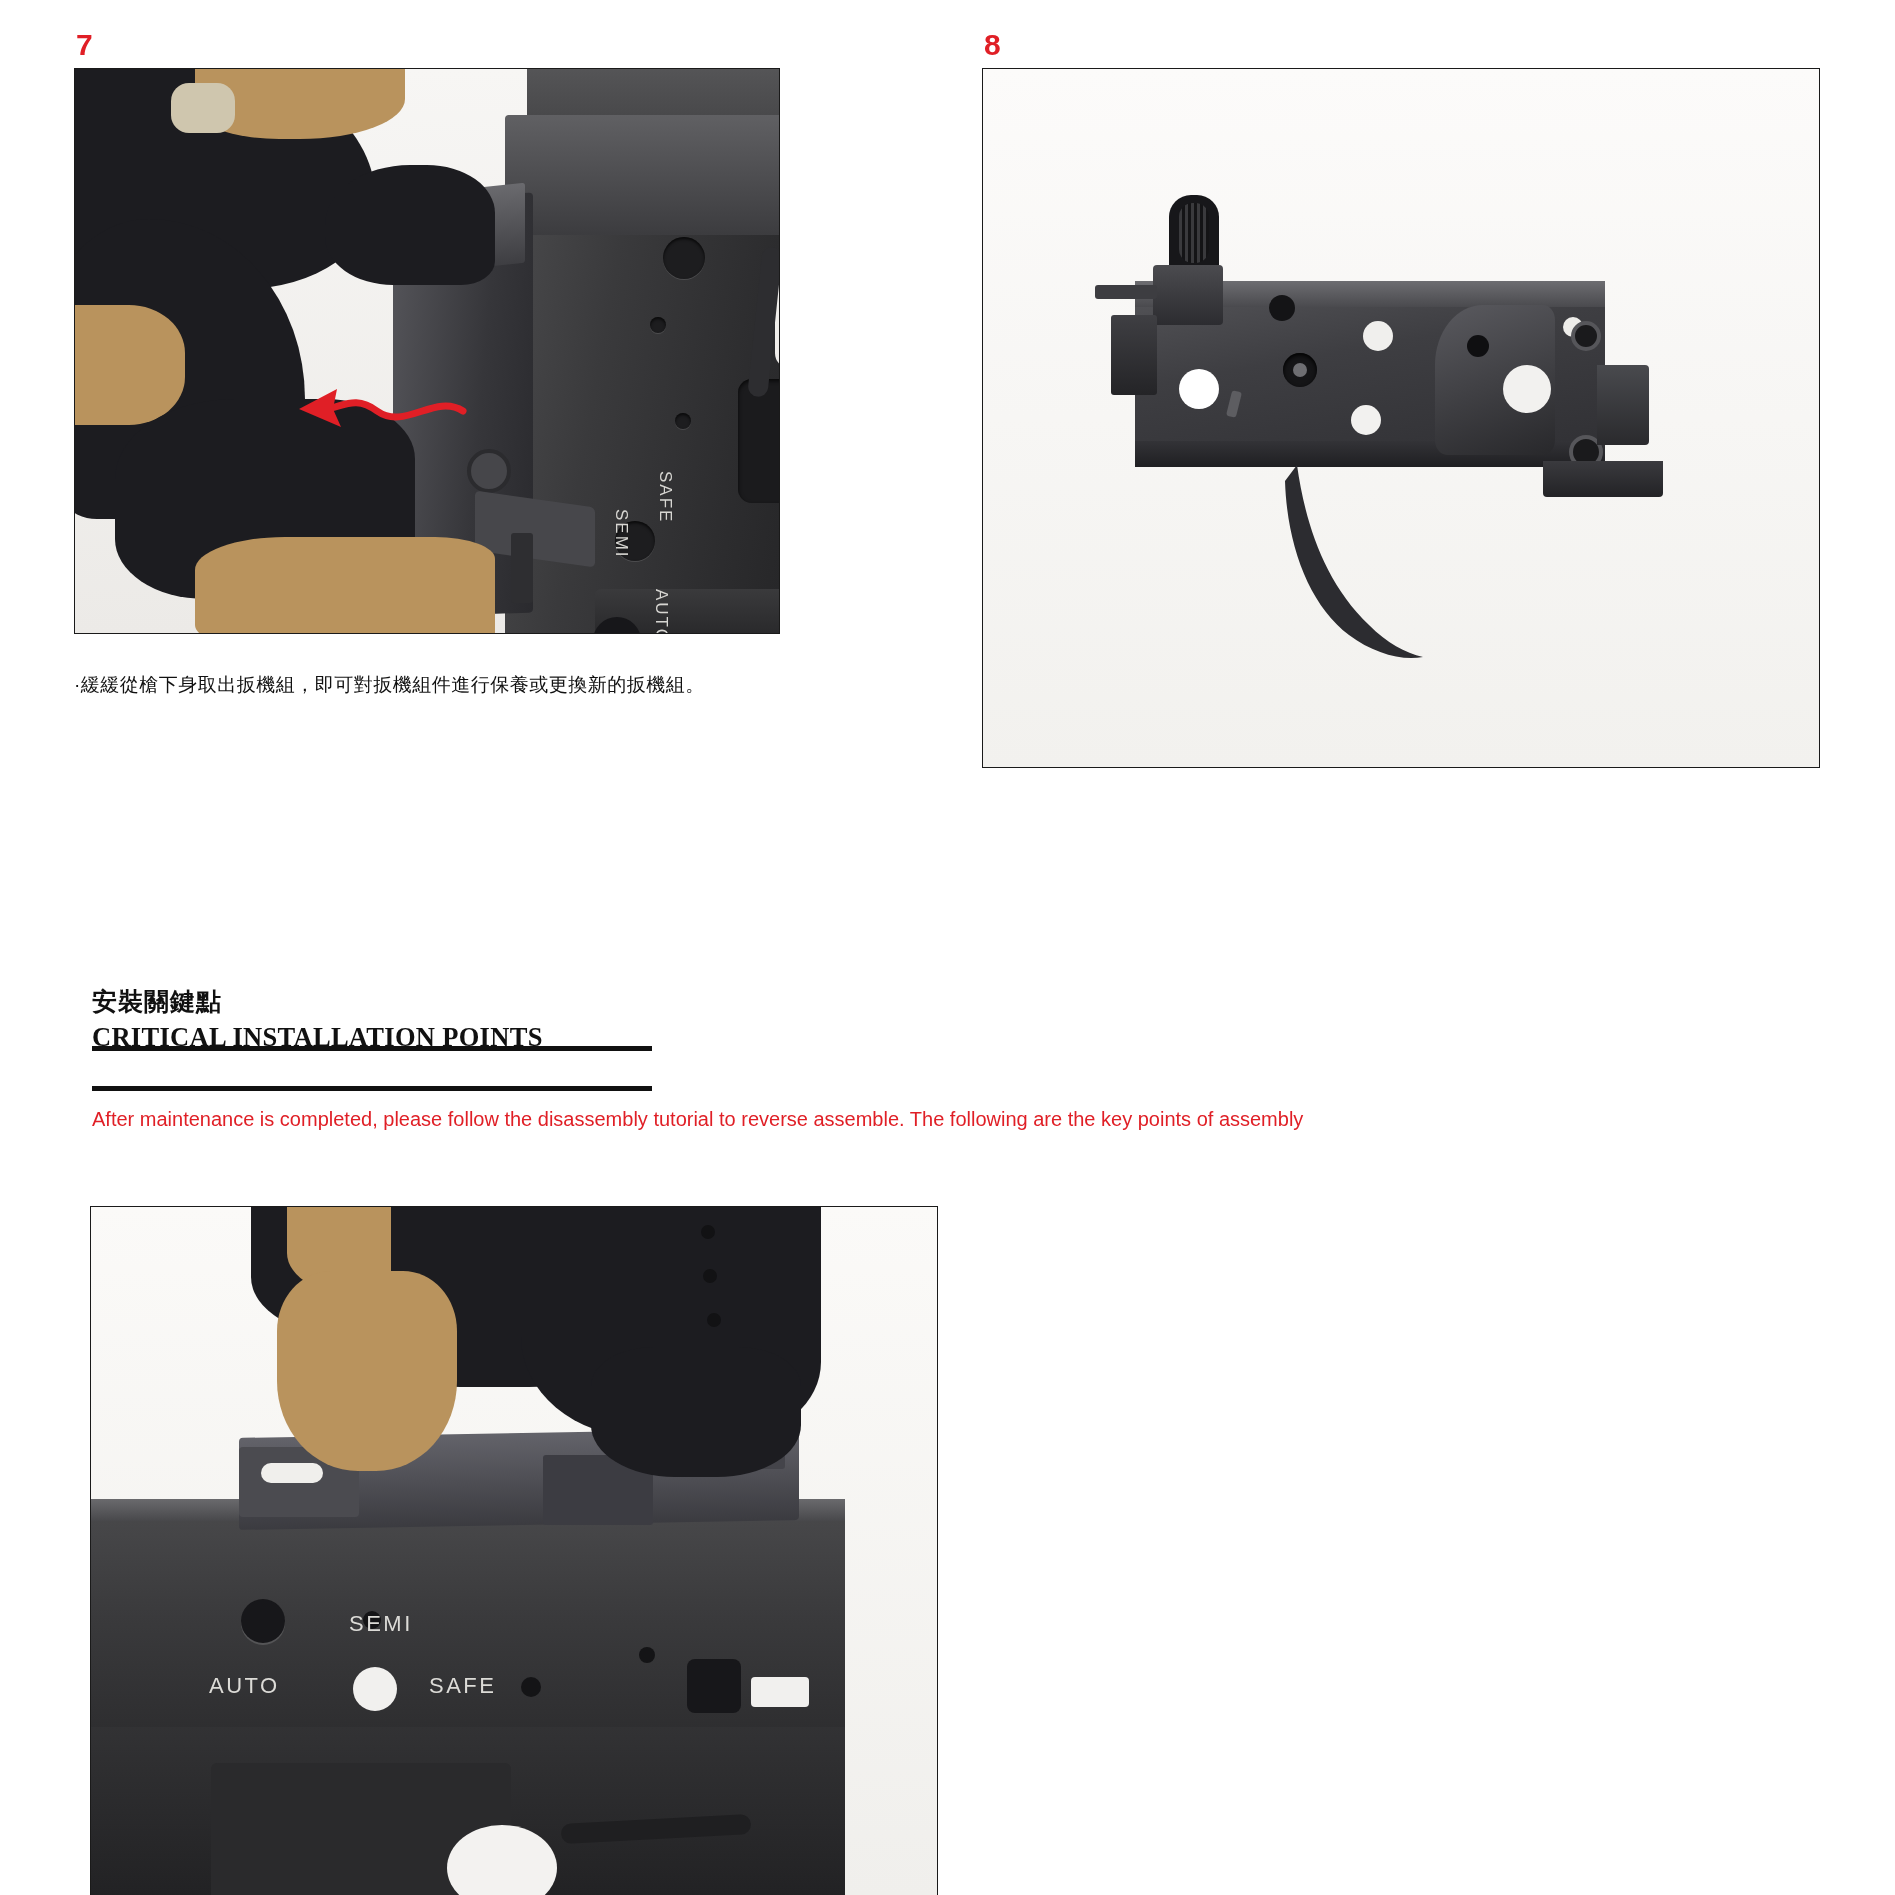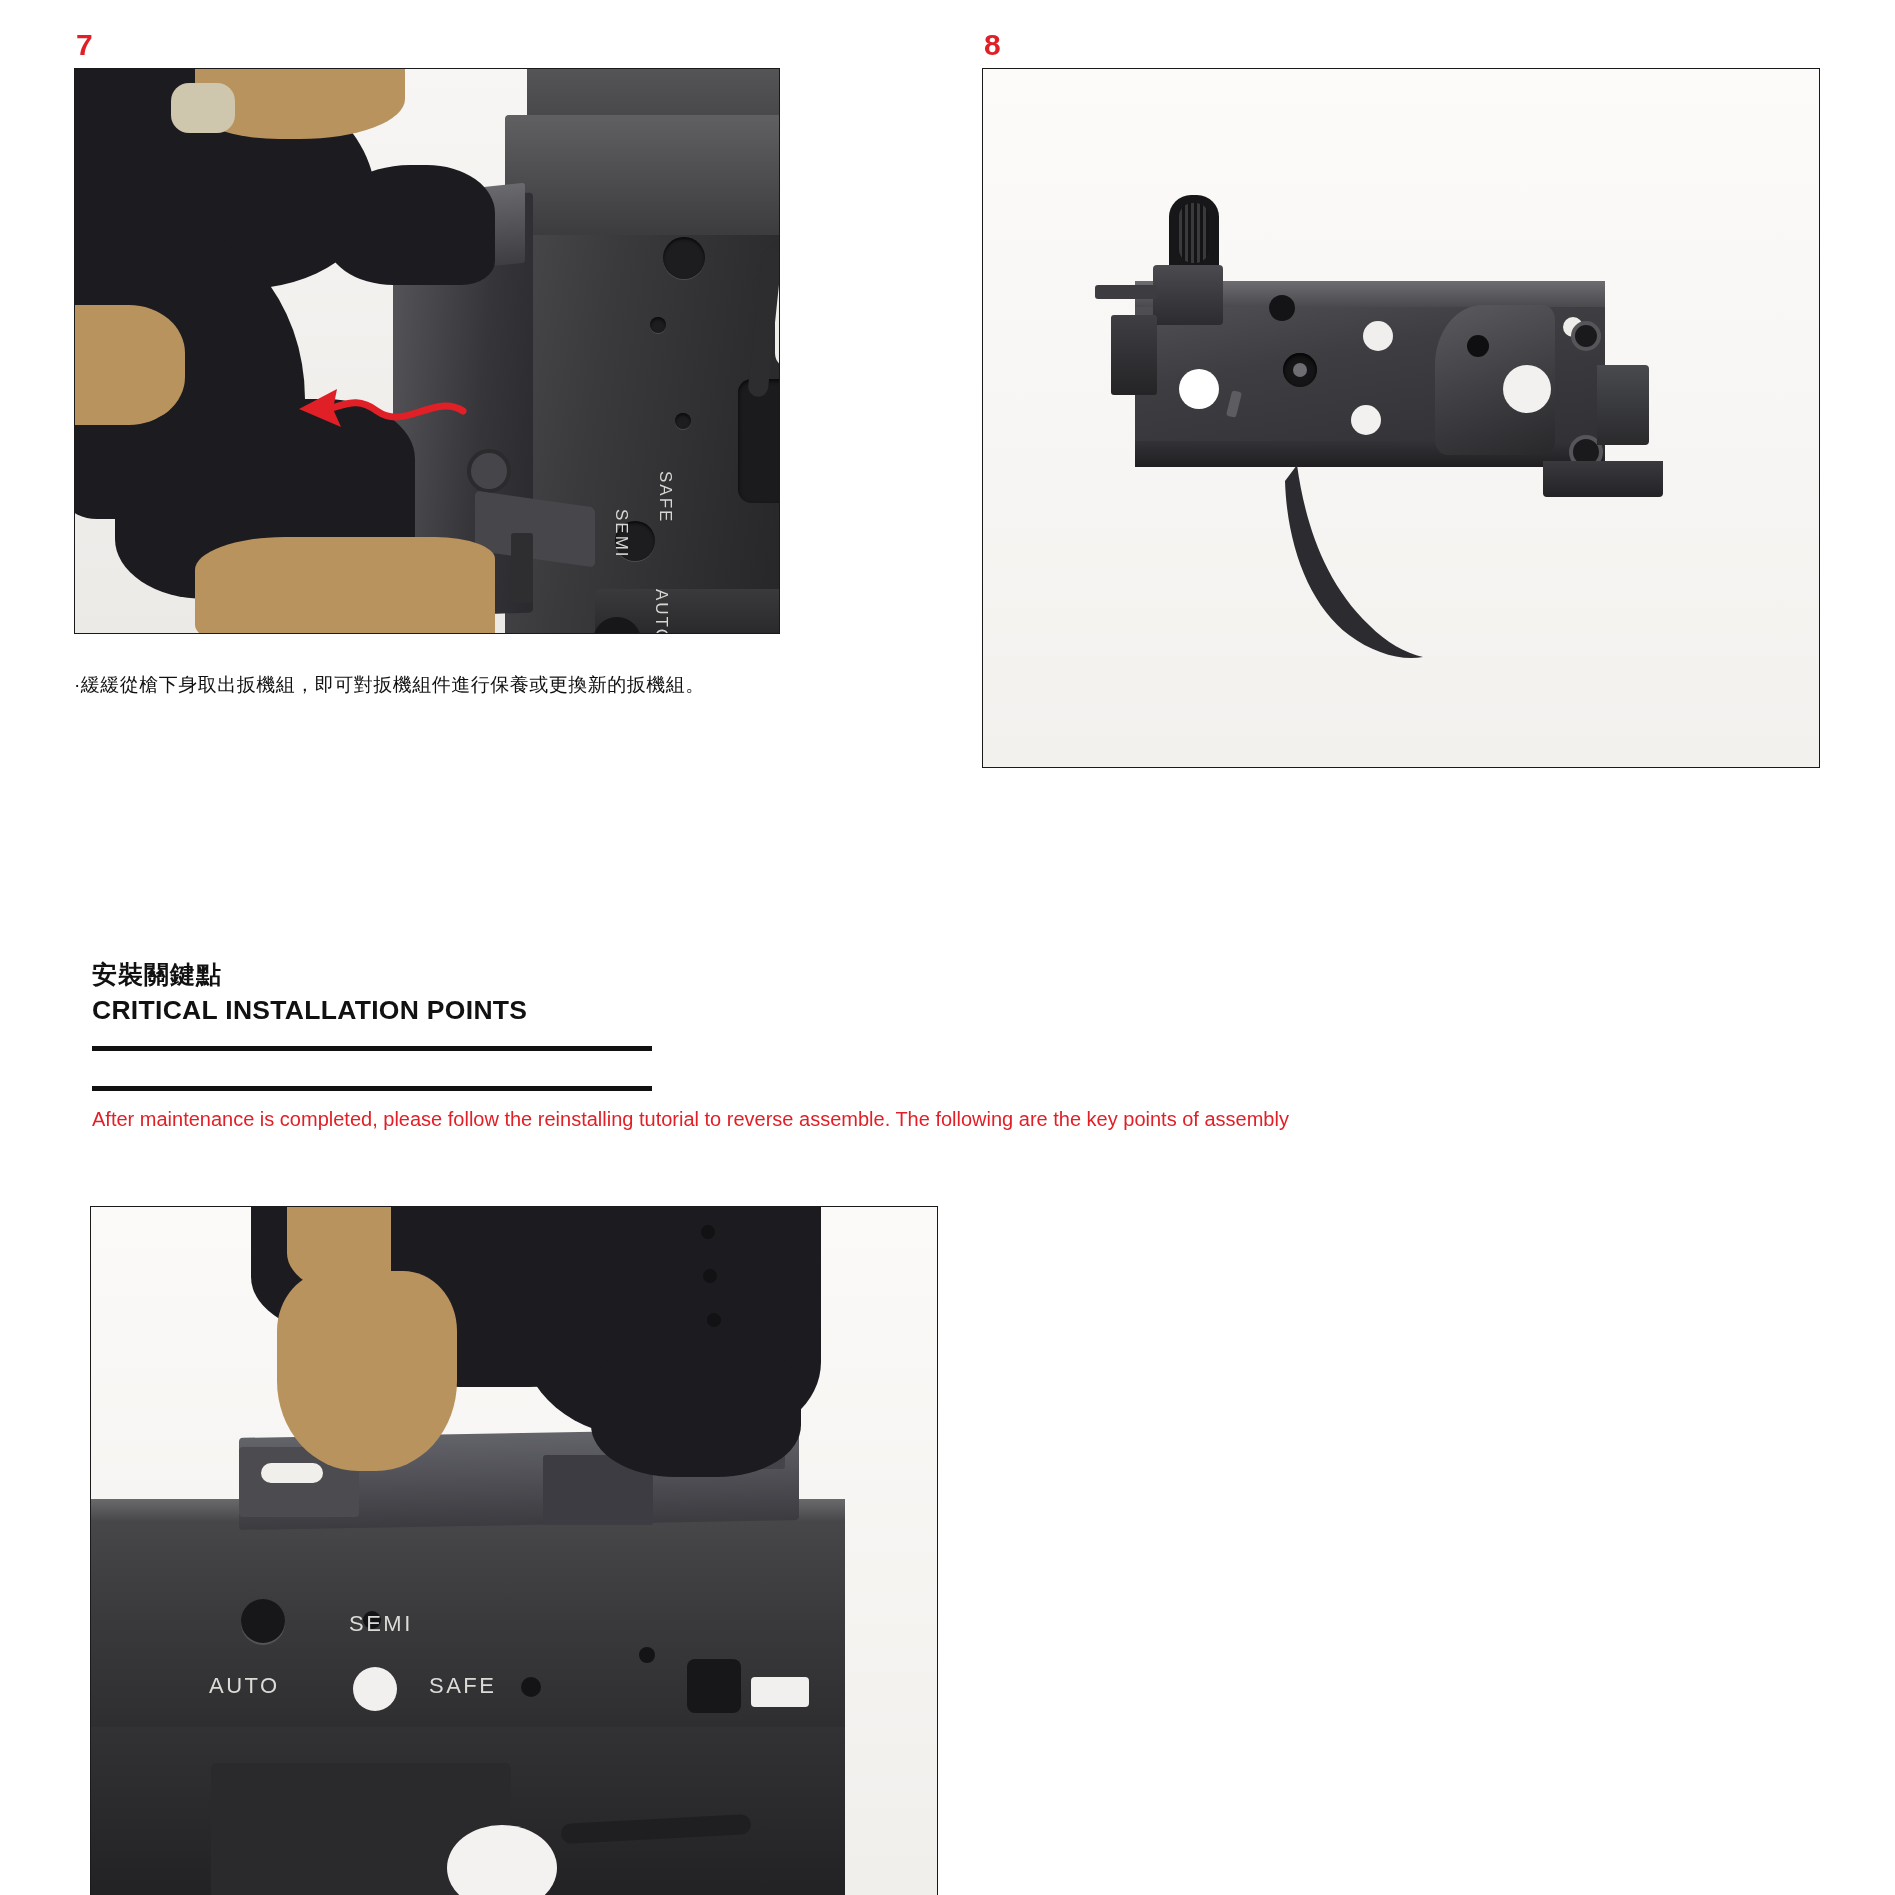--- a/index.html
+++ b/index.html
@@ -251,29 +251,29 @@
 
     <svg style="position:absolute; left:300px; top:392px;" width="190" height="220" viewBox="0 0 190 220">
       <path d="M14 4 C22 60, 40 120, 86 164 C104 182, 122 192, 140 196 C118 200, 90 192, 66 174 C26 144, 4 84, 2 20 Z" fill="#2c2c30"></path>
     </svg>
   </div>
 
   <div class="caption" style="left:74px; top:642px; width:1600px;">
     <div class="zh">·緩緩從槍下身取出扳機組，即可對扳機組件進行保養或更換新的扳機組。</div>
   </div>
 
-  <div class="section-head" style="left:92px; top:958px;">
+  <div class="section-head" style="left:92px; top:985px;font-family:Liberation Serif, serif;">
     <span class="zh">安裝關鍵點</span>
     <span class="en">CRITICAL INSTALLATION POINTS</span>
   </div>
   <div class="rule" style="left:92px; top:1046px; width:560px; height:5px;"></div>
   <div class="rule" style="left:92px; top:1086px; width:560px; height:5px;"></div>
 
   <div class="redtext" style="left:92px; top:1104px; width:1720px;">
-    <div class="en">After maintenance is completed, please follow the reinstalling tutorial to reverse assemble. The following are the key points of assembly</div>
+    <div class="en">After maintenance is completed, please follow the disassembly tutorial to reverse assemble. The following are the key points of assembly</div>
   </div>
 
   <div class="photo bordered" style="left:90px; top:1206px; width:848px; height:690px;">
     <div class="bg-light" style="background:linear-gradient(180deg,#fbfaf8 0%,#f0efec 100%);"></div>
 
     <div class="p3-lower" style="left:-6px; top:292px; width:760px; height:260px;"></div>
     <div style="position:absolute; left:-6px; top:292px; width:760px; height:22px; background:linear-gradient(180deg,#6a6a6d,#48484b);"></div>
     <div style="position:absolute; left:-6px; top:520px; width:760px; height:180px; background:linear-gradient(180deg,#323234,#212123);"></div>
     <div style="position:absolute; left:120px; top:556px; width:300px; height:150px; background:#2a2a2c; border-radius:6px;"></div>
     <div style="position:absolute; left:356px; top:618px; width:110px; height:86px; background:#f3f2f0; border-radius:50%;"></div>

